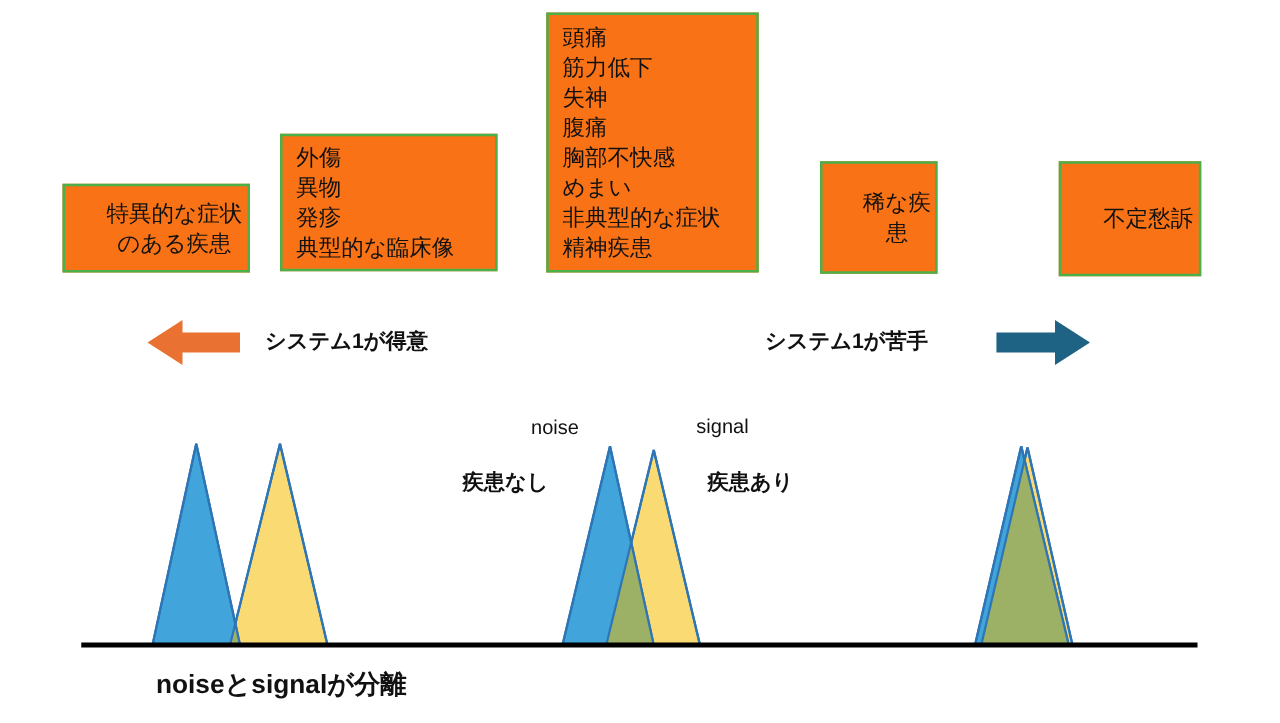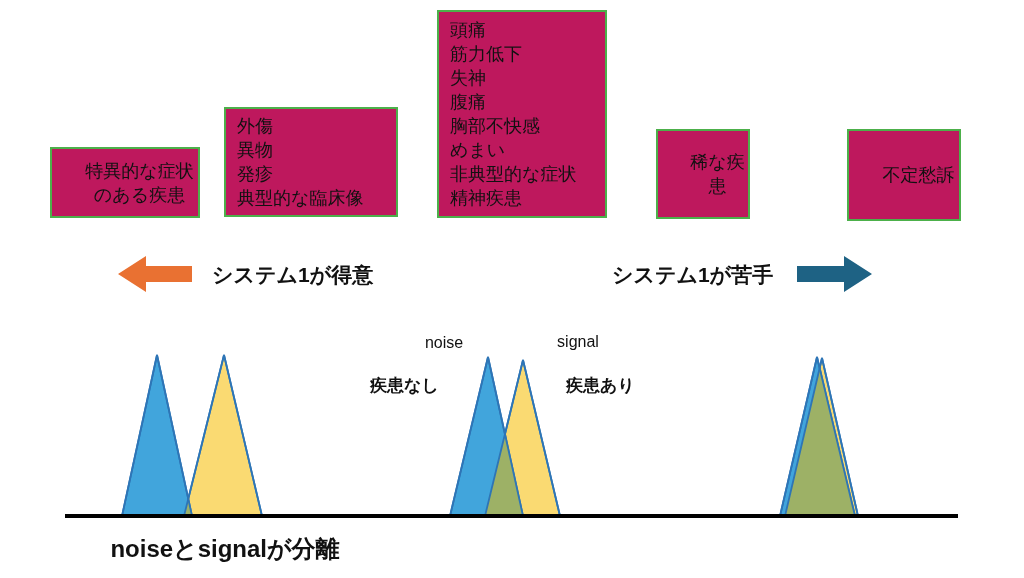--- a/index.html
+++ b/index.html
@@ -1,37 +1,37 @@
 <!DOCTYPE html>
 <html style="--box-border: #4CB04A; --arrow-left: #E97132; --arrow-right: #1E6284; --noise-fill: #41A5DC; --signal-fill: #FADA72; --overlap-fill: #9DB166; --tri-outline: #2E75B6; --baseline: #000000; --ink: #111111;"><head>
 <meta charset="utf-8">
 <style>
   html,body{margin:0;padding:0;background:#fff;}
   .canvas{
     position:relative;width:1024px;height:578px;background:#fff;overflow:hidden;
     font-family:"Liberation Sans","DejaVu Sans",sans-serif;color:var(--ink,#111);
   }
   .gbox{
-    position:absolute;border:2px solid var(--box-border,#4CB04A);background:#be185d;
+    position:absolute;border:2px solid var(--box-border,#4CB04A);background:#f97316;
     display:flex;align-items:center;box-sizing:border-box;
     font-size:18px;line-height:24px;white-space:pre-line;
   }
   .gbox.center{justify-content:center;text-align:center;padding-left:29px;}
   .gbox.left{justify-content:flex-start;padding-left:11px;text-align:left;}
   .arrow-svg{position:absolute;display:block;}
-  .arrow-label{position:absolute;font-size:21px;font-weight:bold;white-space:nowrap;}
+  .arrow-label{position:absolute;font-size:17px;font-weight:bold;white-space:nowrap;}
   .dist-layer{position:absolute;left:0;top:0;width:1024px;height:578px;}
   .noise-tri{fill:var(--noise-fill,#41A5DC);stroke:var(--tri-outline,#2E75B6);stroke-width:1.8;}
   .signal-tri{fill:var(--signal-fill,#FADA72);stroke:var(--tri-outline,#2E75B6);stroke-width:1.8;}
   .overlap-tri{fill:var(--overlap-fill,#9DB166);stroke:none;}
   .edge{fill:none;stroke:var(--tri-outline,#2E75B6);stroke-width:1.8;}
   .baseline{stroke:var(--baseline,#000);stroke-width:4;}
   .dist-label{position:absolute;font-size:16px;font-weight:normal;white-space:nowrap;}
   .dist-sublabel{position:absolute;font-size:17px;font-weight:bold;white-space:nowrap;}
-  .dist-caption{position:absolute;font-size:24px;font-weight:bold;text-align:center;white-space:nowrap;}
+  .dist-caption{position:absolute;font-size:21px;font-weight:bold;text-align:center;white-space:nowrap;}
 </style>
 </head>
 <body>
 
 <div class="canvas">
 
   <div class="gbox center" style="left:50px;top:147px;width:150px;height:71px;">特異的な症状
 のある疾患</div>
 
   <div class="gbox left" style="left:224px;top:107px;width:174px;height:110px;">外傷

